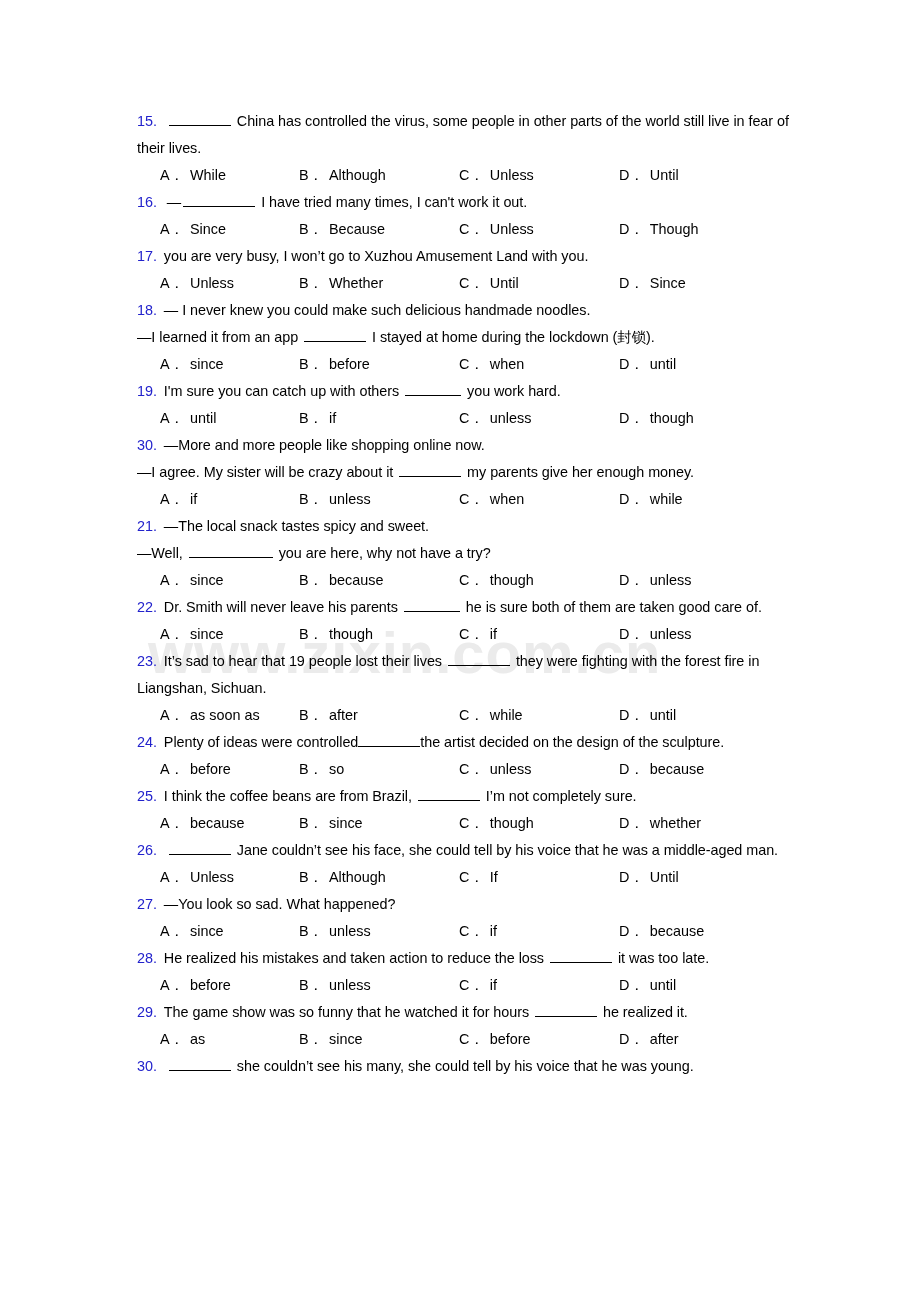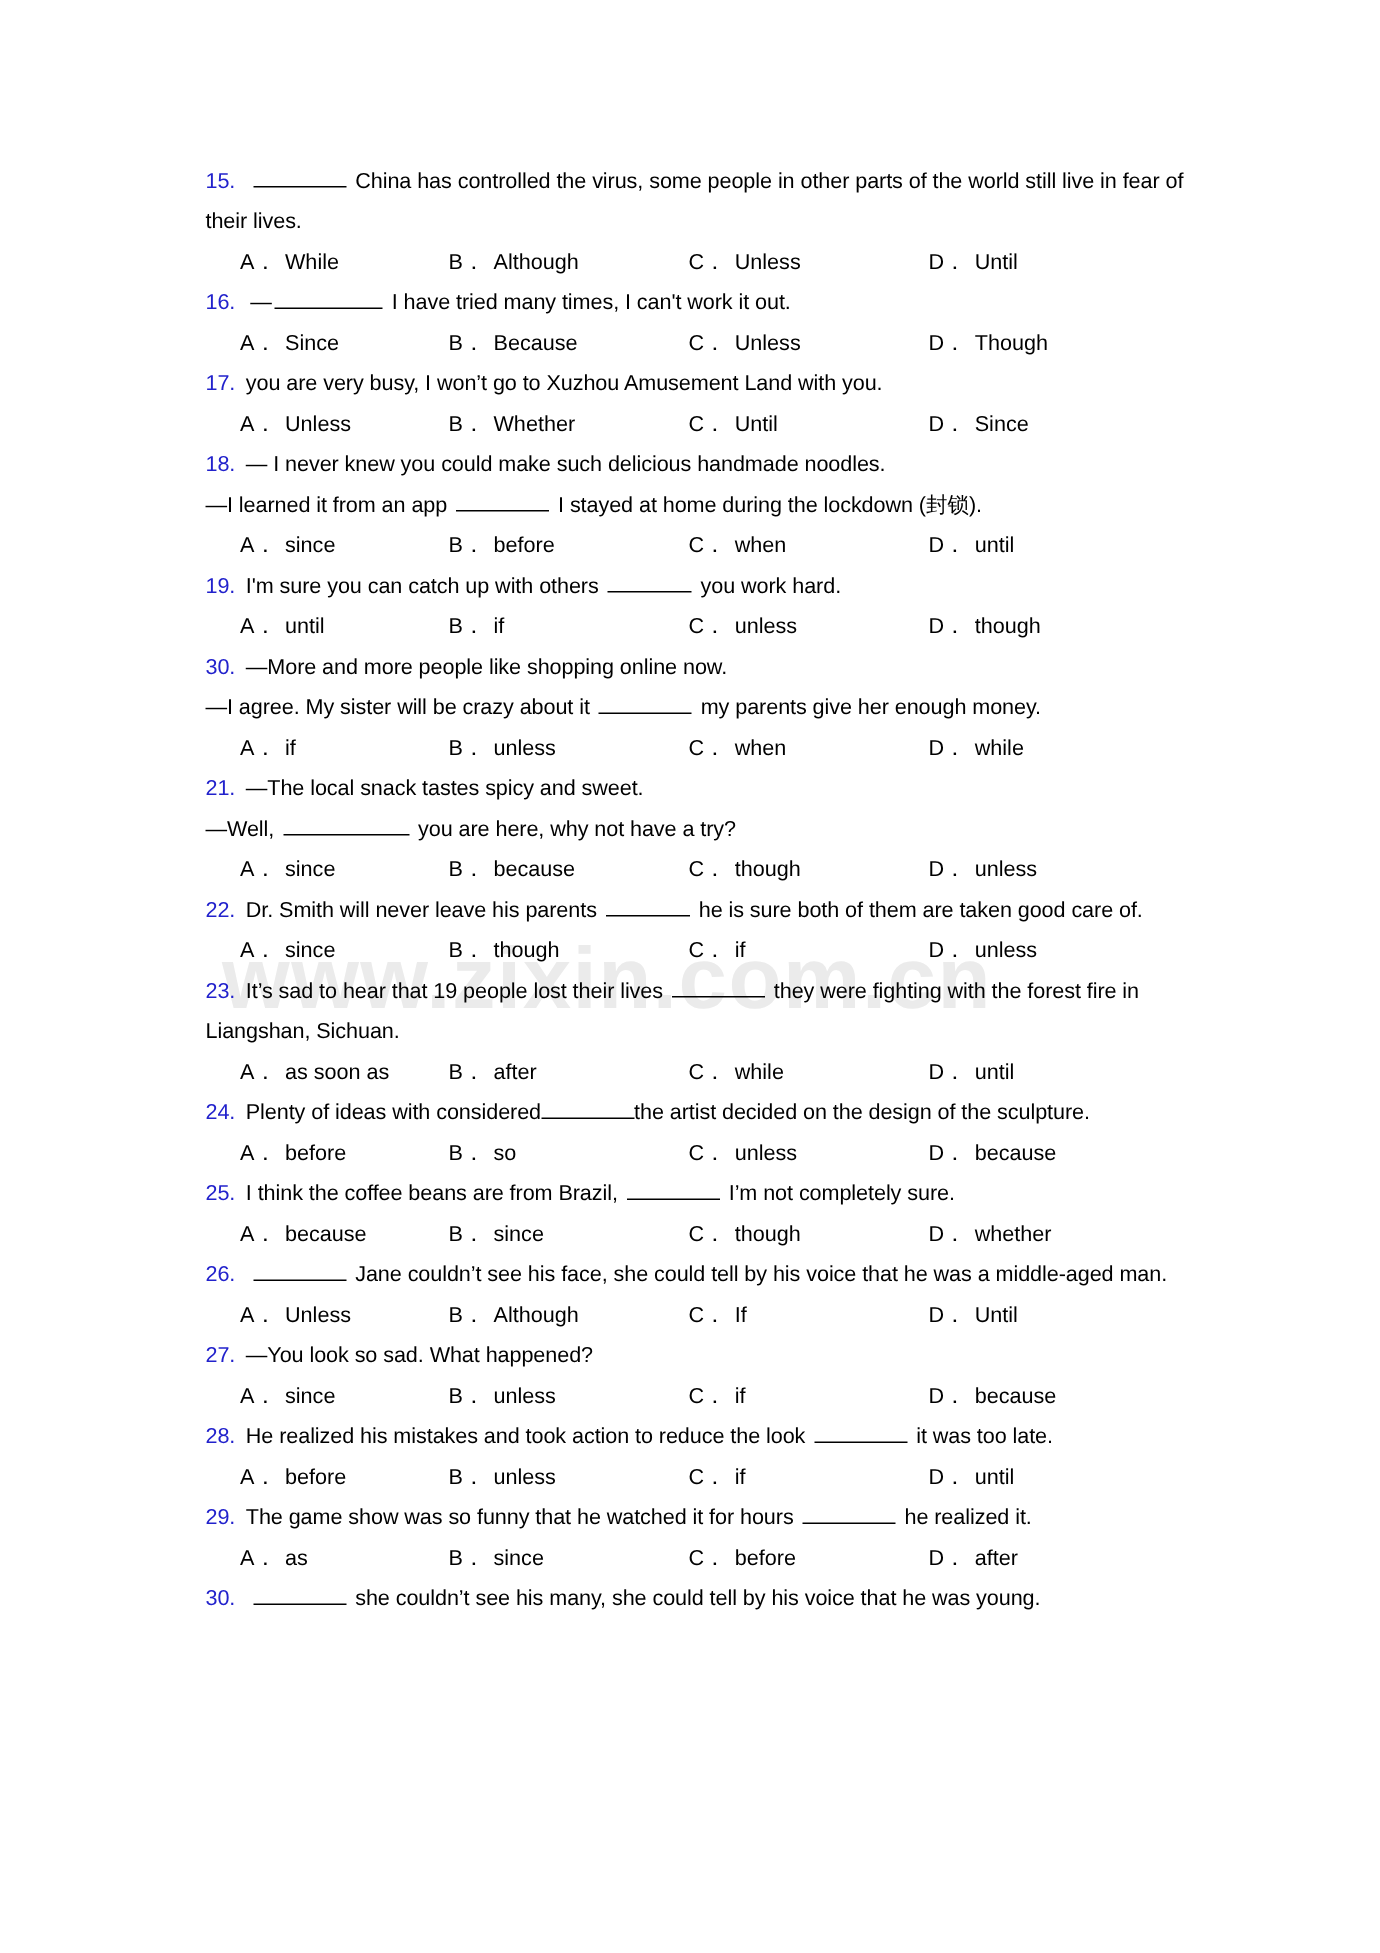--- a/index.html
+++ b/index.html
@@ -185,21 +185,21 @@
       <div class="qblock">
         <div class="line stem"><span class="qnum">23.</span><span class="qnum-gap"></span><span>It’s sad to hear that 19 people lost their lives </span><span class="blank b-md"></span><span>  they were fighting with the forest fire in Liangshan, Sichuan.</span></div>
         <div class="opts">
           <span class="opt opt-a"><span class="opt-letter">A．</span><span class="opt-sep"></span><span>as soon as</span></span>
           <span class="opt opt-b"><span class="opt-letter">B．</span><span class="opt-sep"></span><span>after</span></span>
           <span class="opt opt-c"><span class="opt-letter">C．</span><span class="opt-sep"></span><span>while</span></span>
           <span class="opt opt-d"><span class="opt-letter">D．</span><span class="opt-sep"></span><span>until</span></span>
         </div>
       </div>
       <div class="qblock">
-        <div class="line stem"><span class="qnum">24.</span><span class="qnum-gap"></span><span>Plenty of ideas with considered</span><span class="blank b-md" style="margin: 0px;"></span><span>the artist decided on the design of the sculpture.</span></div>
+        <div class="line stem"><span class="qnum">24.</span><span class="qnum-gap"></span><span>Plenty of ideas were controlled</span><span class="blank b-md" style="margin: 0px;"></span><span>the artist decided on the design of the sculpture.</span></div>
         <div class="opts">
           <span class="opt opt-a"><span class="opt-letter">A．</span><span class="opt-sep"></span><span>before</span></span>
           <span class="opt opt-b"><span class="opt-letter">B．</span><span class="opt-sep"></span><span>so</span></span>
           <span class="opt opt-c"><span class="opt-letter">C．</span><span class="opt-sep"></span><span>unless</span></span>
           <span class="opt opt-d"><span class="opt-letter">D．</span><span class="opt-sep"></span><span>because</span></span>
         </div>
       </div>
       <div class="qblock">
         <div class="line stem"><span class="qnum">25.</span><span class="qnum-gap"></span><span>I think the coffee beans are from Brazil, </span><span class="blank b-md"></span><span>  I’m not completely sure.</span></div>
         <div class="opts">
@@ -221,21 +221,21 @@
       <div class="qblock">
         <div class="line stem"><span class="qnum">27.</span><span class="qnum-gap"></span><span>—You look so sad. What happened?</span></div>
         <div class="opts">
           <span class="opt opt-a"><span class="opt-letter">A．</span><span class="opt-sep"></span><span>since</span></span>
           <span class="opt opt-b"><span class="opt-letter">B．</span><span class="opt-sep"></span><span>unless</span></span>
           <span class="opt opt-c"><span class="opt-letter">C．</span><span class="opt-sep"></span><span>if</span></span>
           <span class="opt opt-d"><span class="opt-letter">D．</span><span class="opt-sep"></span><span>because</span></span>
         </div>
       </div>
       <div class="qblock">
-        <div class="line stem"><span class="qnum">28.</span><span class="qnum-gap"></span><span>He realized his mistakes and took action to reduce the look </span><span class="blank b-md"></span><span>  it was too late.</span></div>
+        <div class="line stem"><span class="qnum">28.</span><span class="qnum-gap"></span><span>He realized his mistakes and taken action to reduce the loss </span><span class="blank b-md"></span><span>  it was too late.</span></div>
         <div class="opts">
           <span class="opt opt-a"><span class="opt-letter">A．</span><span class="opt-sep"></span><span>before</span></span>
           <span class="opt opt-b"><span class="opt-letter">B．</span><span class="opt-sep"></span><span>unless</span></span>
           <span class="opt opt-c"><span class="opt-letter">C．</span><span class="opt-sep"></span><span>if</span></span>
           <span class="opt opt-d"><span class="opt-letter">D．</span><span class="opt-sep"></span><span>until</span></span>
         </div>
       </div>
       <div class="qblock">
         <div class="line stem"><span class="qnum">29.</span><span class="qnum-gap"></span><span>The game show was so funny that he watched it for hours </span><span class="blank b-md"></span><span>  he realized it.</span></div>
         <div class="opts">

